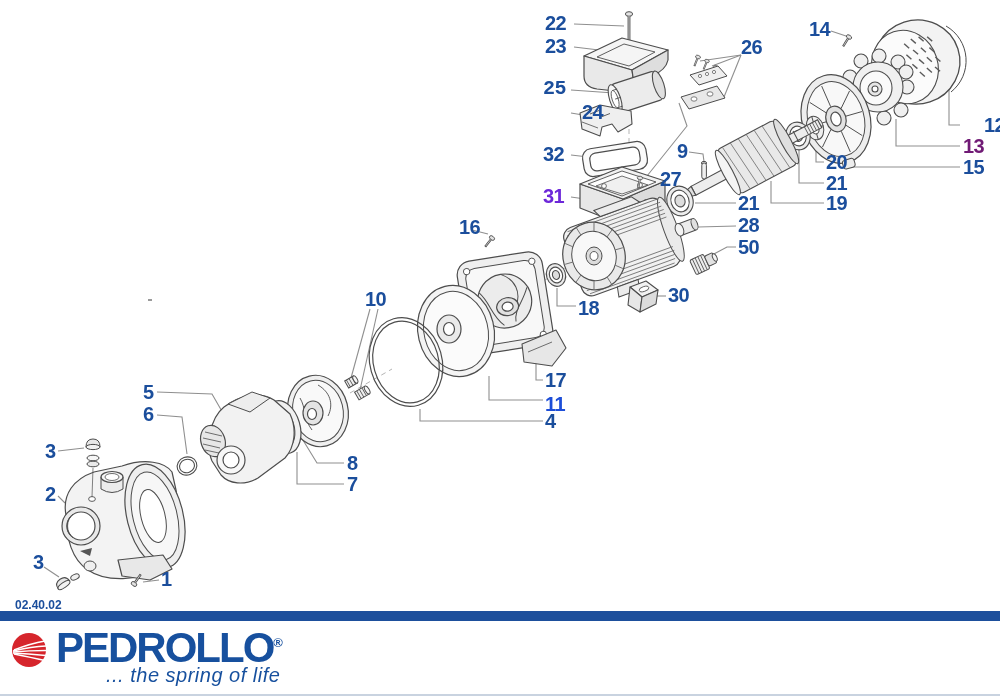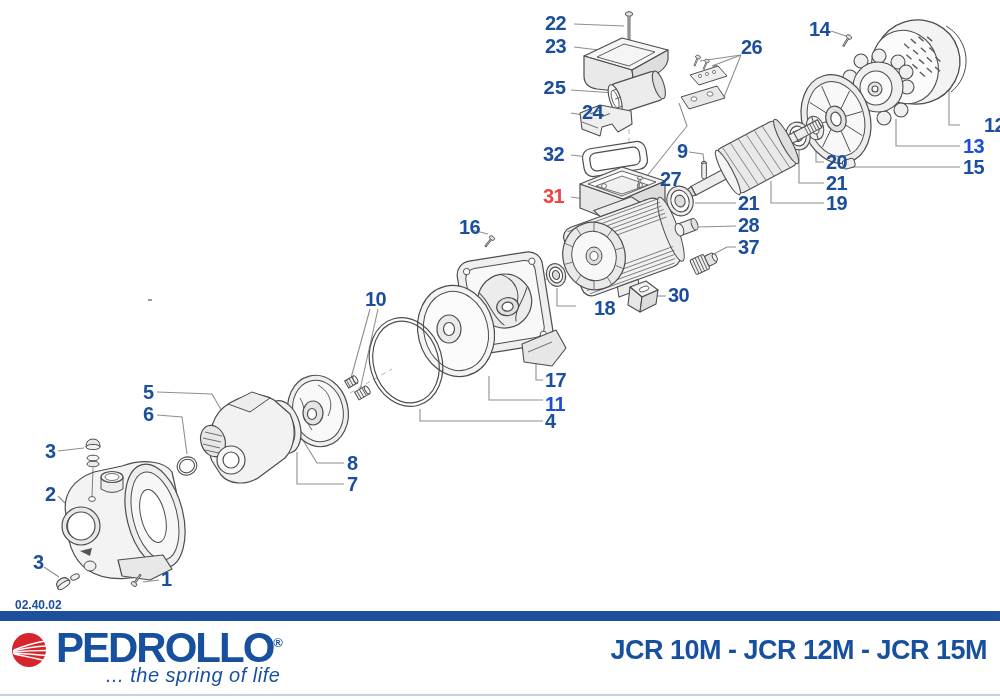--- a/index.html
+++ b/index.html
@@ -464,36 +464,36 @@
     <use href="#screw-glyph" transform="translate(134,584) rotate(215) scale(0.9)"></use>
   </g>
 </svg>
 
 <div id="labels-layer">
       <div class="plabel" style="left: 545px; top: 23px; color: rgb(27, 78, 156);">22</div>
       <div class="plabel" style="left: 545px; top: 46px; color: rgb(27, 78, 156);">23</div>
       <div class="plabel" style="left: 543px; top: 89px; color: rgb(27, 78, 156); font-family: Liberation Mono, monospace;">25</div>
       <div class="plabel" style="left: 543px; top: 112px; color: rgb(27, 78, 156); margin-left: 39px;">24</div>
       <div class="plabel" style="left: 543px; top: 154px; color: rgb(27, 78, 156);">32</div>
-      <div class="plabel" style="left: 543px; top: 196px; color: #ef4444;">31</div>
+      <div class="plabel" style="left: 543px; top: 196px; color: #6d28d9;">31</div>
       <div class="plabel" style="left: 741px; top: 47px; color: rgb(27, 78, 156);">26</div>
       <div class="plabel" style="left: 809px; top: 29px; color: rgb(27, 78, 156); text-align: right;">14</div>
       <div class="plabel" style="left: 963px; top: 125px; color: rgb(27, 78, 156); margin-left: 21px;">12</div>
-      <div class="plabel" style="left: 963px; top: 146px; color: #1d4ed8;">13</div>
+      <div class="plabel" style="left: 963px; top: 146px; color: #701a75;">13</div>
       <div class="plabel" style="left: 963px; top: 167px; color: rgb(27, 78, 156);">15</div>
       <div class="plabel" style="left: 826px; top: 162px; color: rgb(27, 78, 156);">20</div>
       <div class="plabel" style="left: 826px; top: 183px; color: rgb(27, 78, 156);">21</div>
       <div class="plabel" style="left: 826px; top: 203px; color: rgb(27, 78, 156);">19</div>
       <div class="plabel" style="left: 677px; top: 151px; color: rgb(27, 78, 156);">9</div>
       <div class="plabel" style="left: 660px; top: 179px; color: rgb(27, 78, 156);">27</div>
       <div class="plabel" style="left: 738px; top: 203px; color: rgb(27, 78, 156);">21</div>
       <div class="plabel" style="left: 738px; top: 225px; color: rgb(27, 78, 156);">28</div>
-      <div class="plabel" style="left: 738px; top: 247px; color: rgb(27, 78, 156);">37</div>
+      <div class="plabel" style="left: 738px; top: 247px; color: rgb(27, 78, 156);">50</div>
       <div class="plabel" style="left: 668px; top: 295px; color: rgb(27, 78, 156);">30</div>
-      <div class="plabel" style="left: 578px; top: 308px; color: rgb(27, 78, 156); margin-left: 16px;">18</div>
+      <div class="plabel" style="left: 578px; top: 308px; color: rgb(27, 78, 156);">18</div>
       <div class="plabel" style="left: 459px; top: 227px; color: rgb(27, 78, 156);">16</div>
       <div class="plabel" style="left: 365px; top: 299px; color: rgb(27, 78, 156);">10</div>
       <div class="plabel" style="left: 545px; top: 380px; color: rgb(27, 78, 156);">17</div>
       <div class="plabel" style="left: 545px; top: 404px; color: #1d4ed8;">11</div>
       <div class="plabel" style="left: 545px; top: 421px; color: rgb(27, 78, 156);">4</div>
       <div class="plabel" style="left: 143px; top: 392px; color: rgb(27, 78, 156);">5</div>
       <div class="plabel" style="left: 143px; top: 414px; color: rgb(27, 78, 156);">6</div>
       <div class="plabel" style="left: 45px; top: 451px; color: rgb(27, 78, 156);">3</div>
       <div class="plabel" style="left: 45px; top: 494px; color: rgb(27, 78, 156);">2</div>
       <div class="plabel" style="left: 347px; top: 463px; color: rgb(27, 78, 156);">8</div>
@@ -513,16 +513,15 @@
       <path d="M4,24 C14,20 26,16.5 35,15"></path>
       <path d="M3,25 C14,22.5 26,20.5 36,20"></path>
       <path d="M3,26 C14,25 26,24.5 36,24.5"></path>
       <path d="M3,27 C14,27.5 26,28.5 36,29.5"></path>
       <path d="M4,28 C14,30 26,32.5 35,34.5"></path>
     </g>
   </svg>
 </div>
 <div class="brand-text" id="brand-text" style="color: rgb(23, 80, 158);"><span>PEDROLLO</span><span class="brand-reg">®</span></div>
 <div class="tagline" id="tagline" style="color: rgb(23, 80, 158);">... the spring of life</div>
-<div class="sheet-title" id="sheet-title" style="color: rgb(23, 80, 158);">JCR 10M - JCR 12M - JCR 15M</div>
 <div class="bottom-rule" id="bottom-rule" style="background: rgb(201, 211, 224);"></div>
 
 </div>
 
 </body></html>

